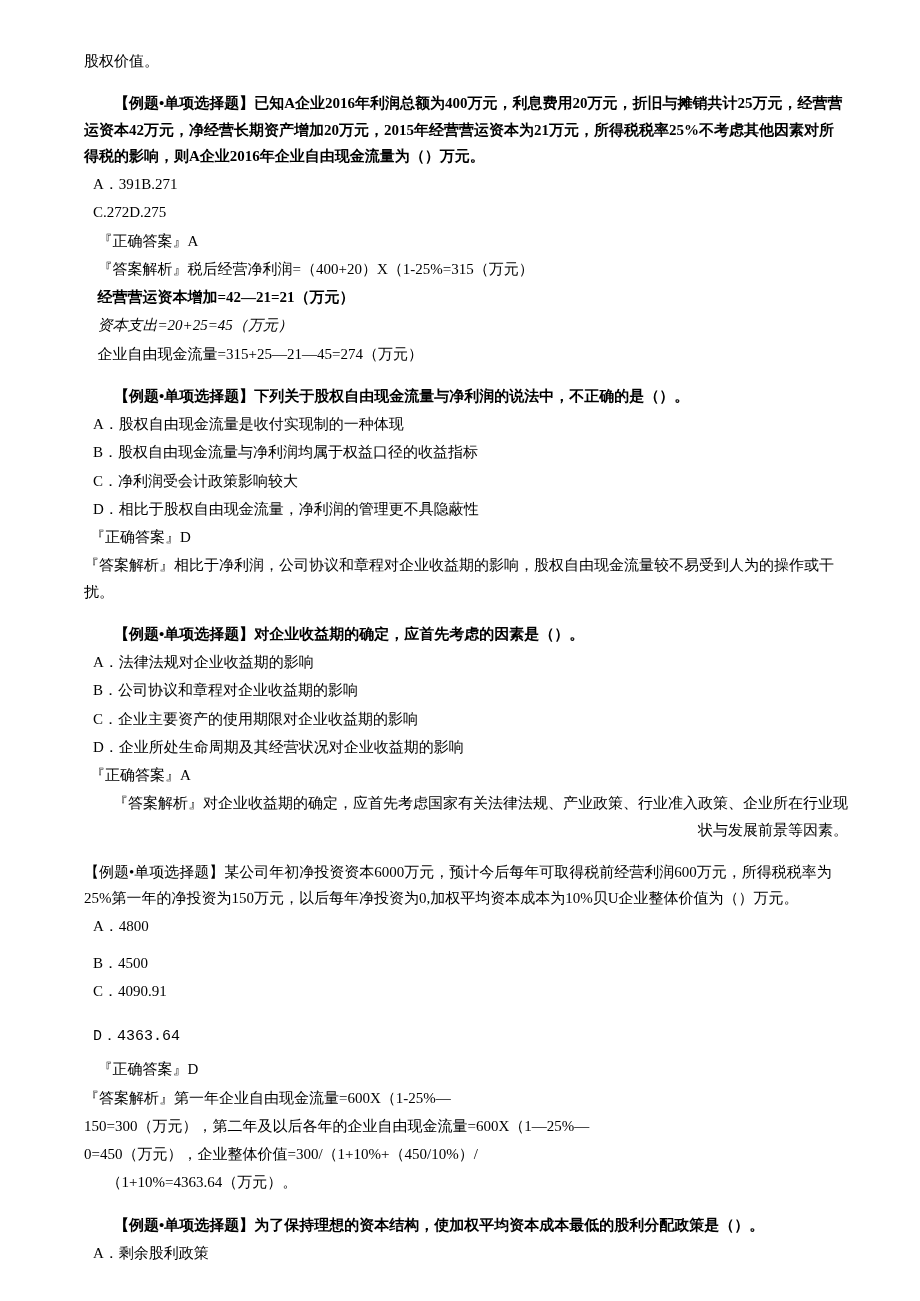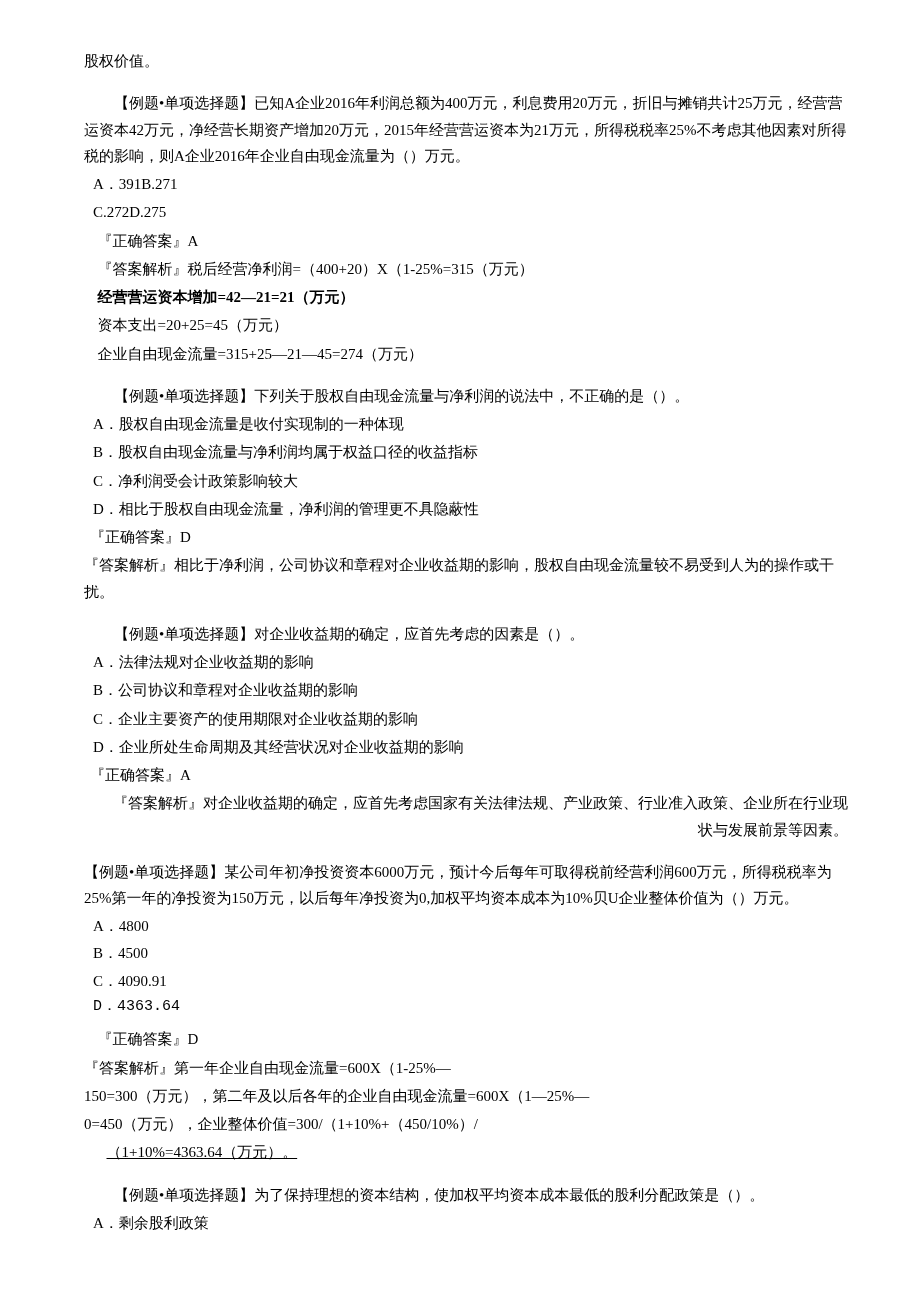--- a/index.html
+++ b/index.html
@@ -14,20 +14,21 @@
     color: #000000;
     line-height: 1.75;
     padding: 48px 72px 60px 84px;
     box-sizing: border-box;
   }
   .para {
     margin: 0 0 2px 0;
   }
   .indent1 {
     text-indent: 2em;
+    font-weight: bold;
   }
   .hang1 {
     margin-left: 0.6em;
   }
   .spacer {
     height: 14px;
   }
 </style>
 </head>
 <body>
@@ -35,21 +36,21 @@
 <p class="para">股权价值。</p>
 
 <div class="spacer"></div>
 
 <p class="para indent1">【例题•单项选择题】已知A企业2016年利润总额为400万元，利息费用20万元，折旧与摊销共计25万元，经营营运资本42万元，净经营长期资产增加20万元，2015年经营营运资本为21万元，所得税税率25%不考虑其他因素对所得税的影响，则A企业2016年企业自由现金流量为（）万元。</p>
 <p class="para hang1">A．391B.271</p>
 <p class="para hang1">C.272D.275</p>
 <p class="para" style="margin-left:0.9em;">『正确答案』A</p>
 <p class="para" style="margin-left:0.9em;">『答案解析』税后经营净利润=（400+20）X（1-25%=315（万元）</p>
 <p class="para" style="margin-left:0.9em;font-weight:bold;">经营营运资本增加=42—21=21（万元）</p>
-<p class="para" style="margin-left:0.9em;">资本支出=20+25=45（万元）</p>
+<p class="para" style="margin-left:0.9em;font-style:italic;">资本支出=20+25=45（万元）</p>
 <p class="para" style="margin-left:0.9em;">企业自由现金流量=315+25—21—45=274（万元）</p>
 
 <div class="spacer"></div>
 
 <p class="para indent1">【例题•单项选择题】下列关于股权自由现金流量与净利润的说法中，不正确的是（）。</p>
 <p class="para hang1">A．股权自由现金流量是收付实现制的一种体现</p>
 <p class="para hang1">B．股权自由现金流量与净利润均属于权益口径的收益指标</p>
 <p class="para hang1">C．净利润受会计政策影响较大</p>
 <p class="para hang1">D．相比于股权自由现金流量，净利润的管理更不具隐蔽性</p>
 <p class="para" style="margin-left:0.4em;">『正确答案』D</p>
@@ -61,26 +62,26 @@
 <p class="para hang1">A．法律法规对企业收益期的影响</p>
 <p class="para hang1">B．公司协议和章程对企业收益期的影响</p>
 <p class="para hang1">C．企业主要资产的使用期限对企业收益期的影响</p>
 <p class="para hang1">D．企业所处生命周期及其经营状况对企业收益期的影响</p>
 <p class="para" style="margin-left:0.4em;">『正确答案』A</p>
 <p class="para" style="text-indent:1em;text-align:right;">『答案解析』对企业收益期的确定，应首先考虑国家有关法律法规、产业政策、行业准入政策、企业所在行业现状与发展前景等因素。</p>
 
 <div class="spacer"></div>
 
 <p class="para">【例题•单项选择题】某公司年初净投资资本6000万元，预计今后每年可取得税前经营利润600万元，所得税税率为25%第一年的净投资为150万元，以后每年净投资为0,加权平均资本成本为10%贝U企业整体价值为（）万元。</p>
-<p class="para hang1" style="margin-bottom:0;">A．4800</p>
+<p class="para hang1" style="margin-bottom:10px;">A．4800</p>
 <p class="para hang1" style="">B．4500</p>
-<p class="para hang1" style="margin-bottom:0;">C．4090.91</p>
+<p class="para hang1" style="margin-bottom:20px;">C．4090.91</p>
 <p class="para hang1" style="margin-bottom:4px;font-family:Liberation Mono, monospace;">D．4363.64</p>
 <p class="para" style="margin-left:0.9em; margin-top:6px;">『正确答案』D</p>
 <p class="para">『答案解析』第一年企业自由现金流量=600X（1-25%—</p>
 <p class="para">150=300（万元），第二年及以后各年的企业自由现金流量=600X（1—25%—</p>
 <p class="para">0=450（万元），企业整体价值=300/（1+10%+（450/10%）/</p>
-<p class="para" style="text-indent:1.5em;text-decoration:underline;">（1+10%=4363.64（万元）。</p>
+<p class="para" style="text-indent:1.5em;">（1+10%=4363.64（万元）。</p>
 
 <div class="spacer"></div>
 
 <p class="para indent1">【例题•单项选择题】为了保持理想的资本结构，使加权平均资本成本最低的股利分配政策是（）。</p>
 <p class="para hang1">A．剩余股利政策</p>
 
 </body></html>

